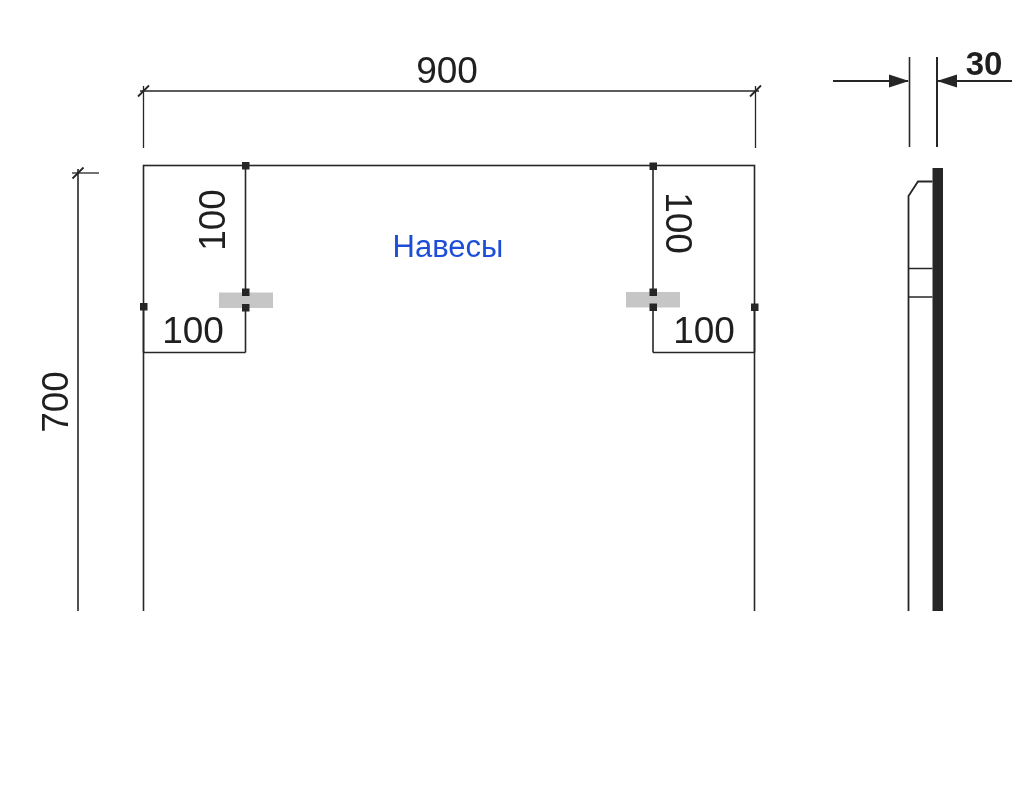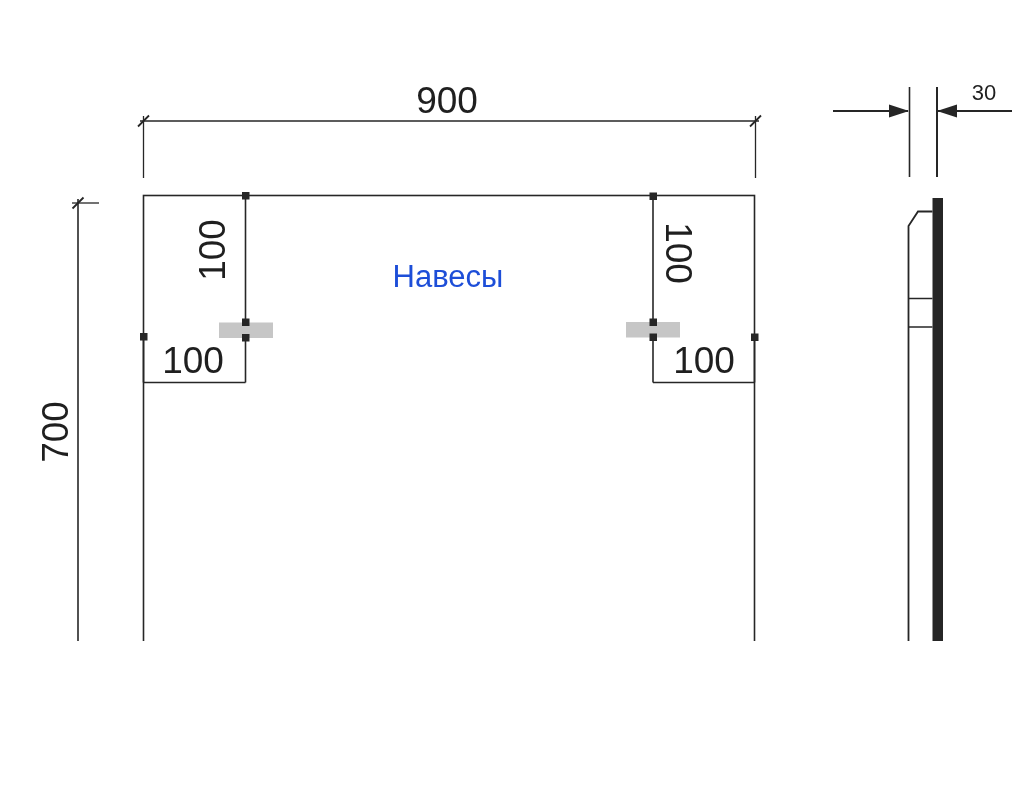--- a/index.html
+++ b/index.html
@@ -7,39 +7,38 @@
     padding: 0;
     background: #ffffff;
   }
   .canvas {
     position: relative;
     width: 1036px;
     height: 611px;
     background: #ffffff;
     font-family: "Liberation Sans", "DejaVu Sans", sans-serif;
     overflow: hidden;
-    margin-top: 30px;
   }
   .canvas svg {
     position: absolute;
     left: 0;
     top: 0;
   }
   .dim-text {
     position: absolute;
     color: #1f1f1f;
     font-size: 37px;
     line-height: 1;
     white-space: nowrap;
     transform: translate(-50%, -50%);
     letter-spacing: 0px;
   }
   .dim-text.rot-ccw { transform: translate(-50%, -50%) rotate(-90deg); }
   .dim-text.rot-cw  { transform: translate(-50%, -50%) rotate(90deg); }
-  .dim-text.bold    { font-weight: normal; font-size: 22px; }
+  .dim-text.bold    { font-weight: bold; font-size: 33px; }
   .label-text {
     position: absolute;
     color: #1d4ed8;
     font-size: 31px;
     line-height: 1;
     white-space: nowrap;
     transform: translate(-50%, -50%);
   }
 </style>
 </head>

